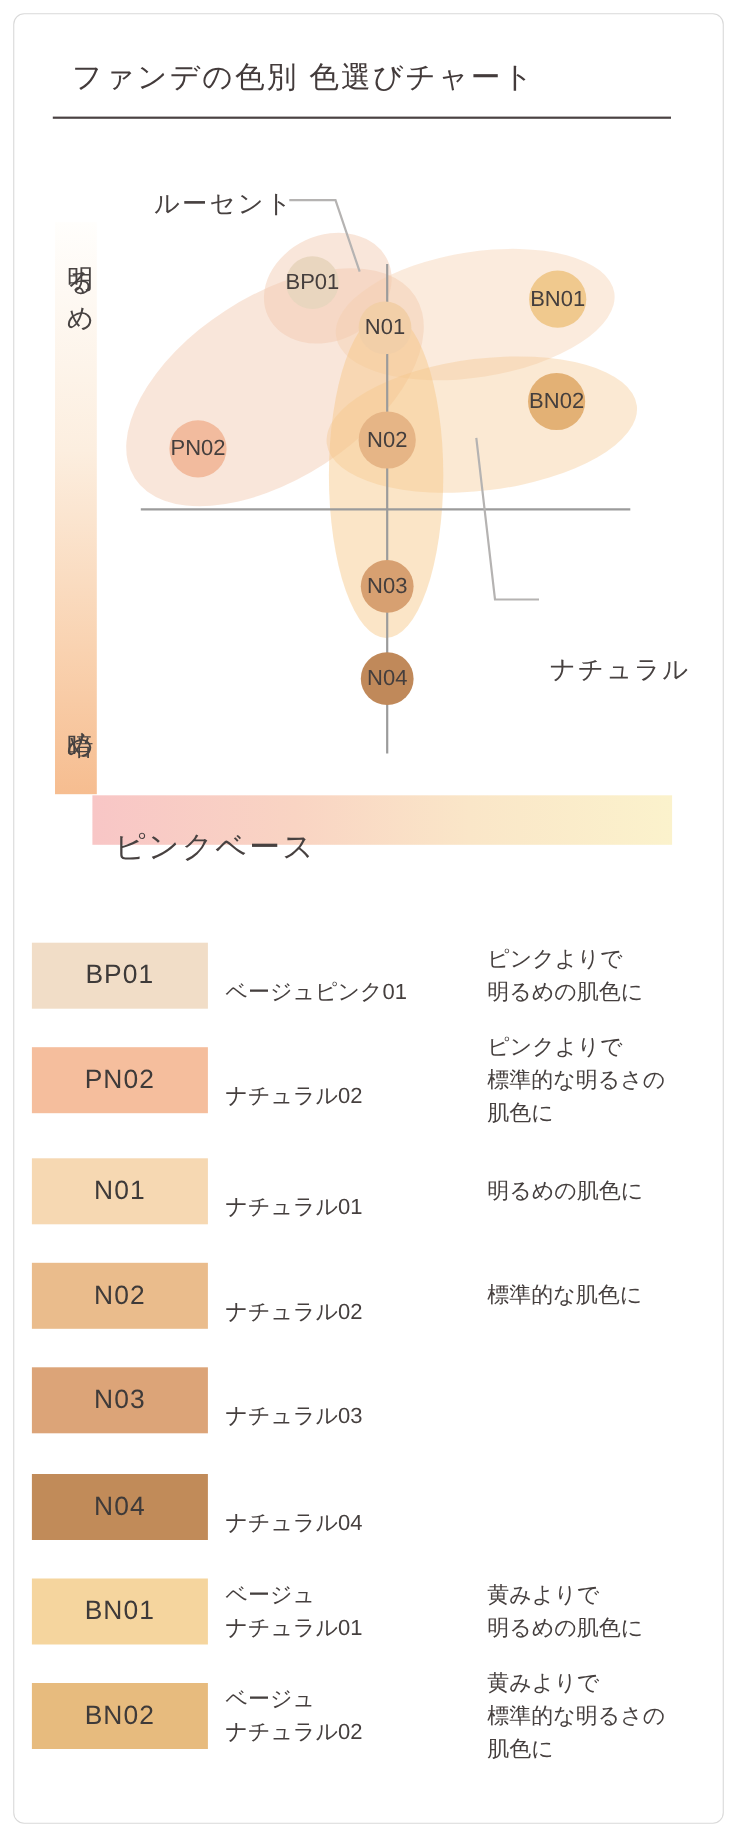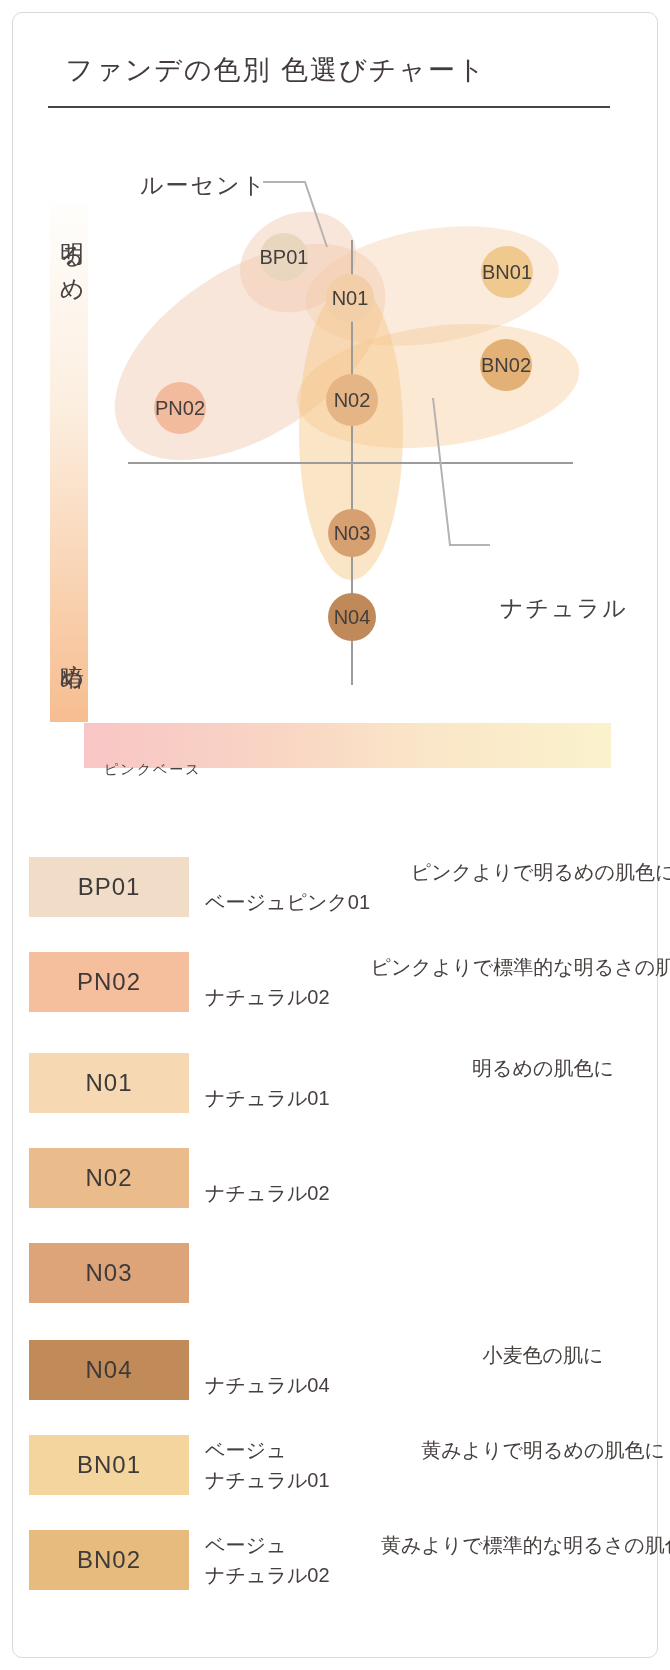--- a/index.html
+++ b/index.html
@@ -6,25 +6,25 @@
   body{width:670px;height:1670px;position:relative;font-family:"Liberation Sans","DejaVu Sans",sans-serif;color:#3E3A39;}
   .card{position:absolute;left:12px;top:12px;right:12px;bottom:12px;border:1px solid #D9D9D9;border-radius:10px;background:#fff;}
   .page-title{position:absolute;left:0;top:52px;width:552px;text-align:center;font-size:27px;letter-spacing:2px;color:#433B3B;}
   .title-underline{position:absolute;left:48px;top:106px;width:562px;height:2px;background:#4A4243;}
   .chart-svg{position:absolute;left:0;top:0;width:670px;height:800px;}
   .chart-point{position:absolute;border-radius:50%;display:flex;align-items:center;justify-content:center;font-size:20px;color:#443E3D;}
   .region-label{position:absolute;font-size:23px;letter-spacing:2px;color:#474140;}
   .vbar{position:absolute;left:50px;top:202px;width:38px;height:520px;}
   .vbar-label{position:absolute;writing-mode:vertical-rl;font-size:24px;letter-spacing:5px;color:#474241;}
   .hbar{position:absolute;left:84px;top:723px;width:527px;height:45px;display:flex;align-items:center;justify-content:space-between;padding:0 52px 0 20px;box-sizing:border-box;}
-  .hbar-label{font-size:14px;letter-spacing:2px;color:#474140;margin-top:48px;}
+  .hbar-label{font-size:28px;letter-spacing:2px;color:#474140;margin-top:48px;}
   .legend-row{position:absolute;left:29px;width:612px;height:60px;}
   .swatch{position:absolute;left:0;top:0;width:160px;height:60px;display:flex;align-items:center;justify-content:center;font-size:24px;letter-spacing:1px;color:#3E3A39;}
   .name-col{position:absolute;left:176px;top:0;width:220px;height:60px;display:flex;flex-direction:column;justify-content:flex-end;}
-  .desc-col{position:absolute;left:414px;top:0;width:200px;height:60px;display:flex;flex-direction:row;justify-content:center;}
+  .desc-col{position:absolute;left:414px;top:0;width:200px;height:60px;display:flex;flex-direction:column;justify-content:center;}
   .name-col span,.desc-col span{display:block;font-size:20px;line-height:30px;color:#453F3E;white-space:nowrap;}
 </style>
 </head>
 <body>
 
 <div class="card"></div>
 
 <div class="page-title">ファンデの色別 色選びチャート</div>
 <div class="title-underline"></div>
 
@@ -100,33 +100,37 @@
       <span></span>
       <span></span>
     </div>
 </div>
 <div class="legend-row" style="top:1148px;">
   <div class="swatch" style="background: rgb(234, 188, 140);">N02</div>
   <div class="name-col">
       <span>ナチュラル02</span>
       <span></span>
     </div>
+  <div class="desc-col">
+      <span>標準的な肌色に</span>
+      <span></span>
+      <span></span>
+    </div>
 </div>
 <div class="legend-row" style="top:1243px;">
   <div class="swatch" style="background: rgb(220, 164, 120);">N03</div>
+  <div class="name-col">
+      <span>ナチュラル03</span>
+      <span></span>
+    </div>
 </div>
 <div class="legend-row" style="top:1340px;">
   <div class="swatch" style="background: rgb(193, 139, 89);">N04</div>
   <div class="name-col">
       <span>ナチュラル04</span>
-      <span></span>
-    </div>
-  <div class="desc-col">
-      <span>小麦色の肌に</span>
-      <span></span>
       <span></span>
     </div>
 </div>
 <div class="legend-row" style="top:1435px;">
   <div class="swatch" style="background: rgb(245, 213, 158);">BN01</div>
   <div class="name-col">
       <span>ベージュ</span>
       <span>ナチュラル01</span>
     </div>
   <div class="desc-col">

